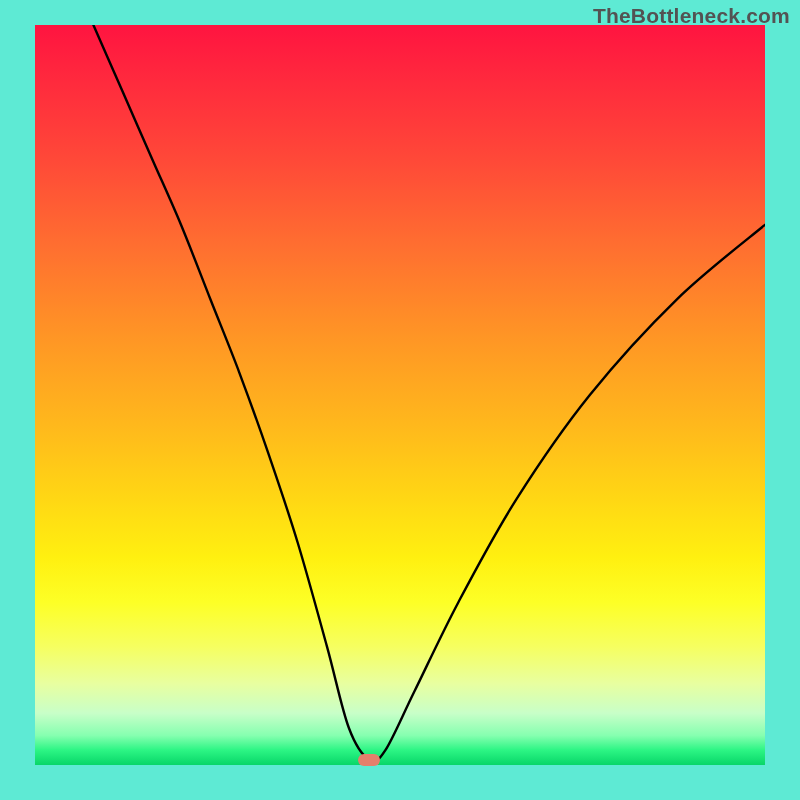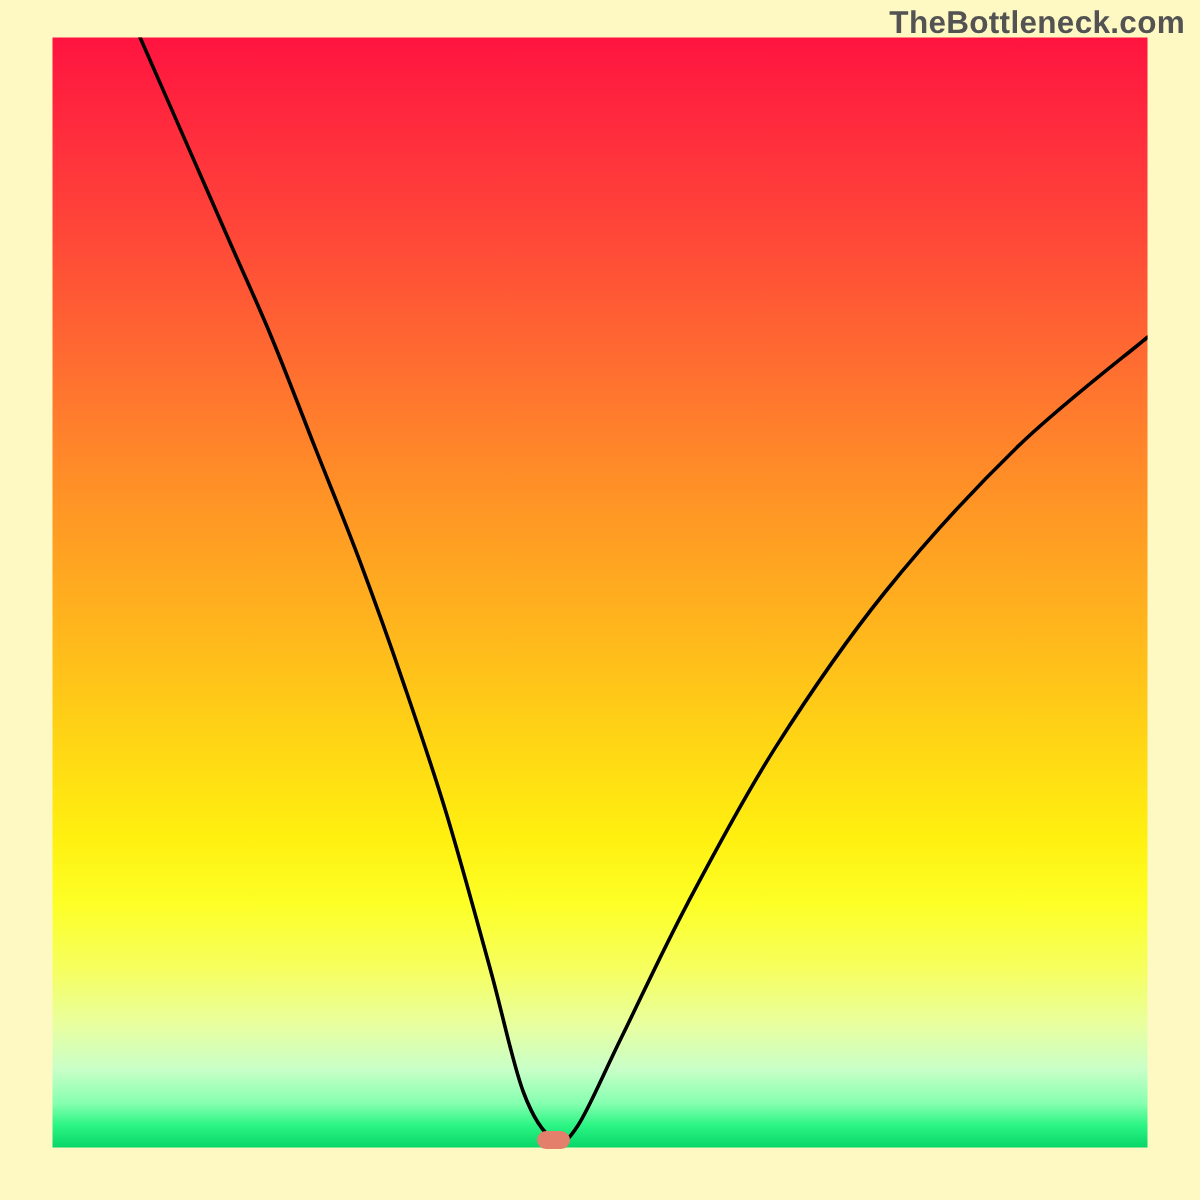--- a/index.html
+++ b/index.html
@@ -10,21 +10,21 @@
     background: #000;
     overflow: hidden;
     font-family: Arial, Helvetica, sans-serif;
   }
   .frame {
     position: absolute;
     left: 0;
     top: 0;
     width: 800px;
     height: 800px;
-    background: #fef9c3;
+    background: #5eead4;
   }
   .plot {
     position: absolute;
     left: 35px;
     top: 25px;
     width: 730px;
     height: 740px;
     background: linear-gradient(
       to bottom,
       #ff1440 0%,

